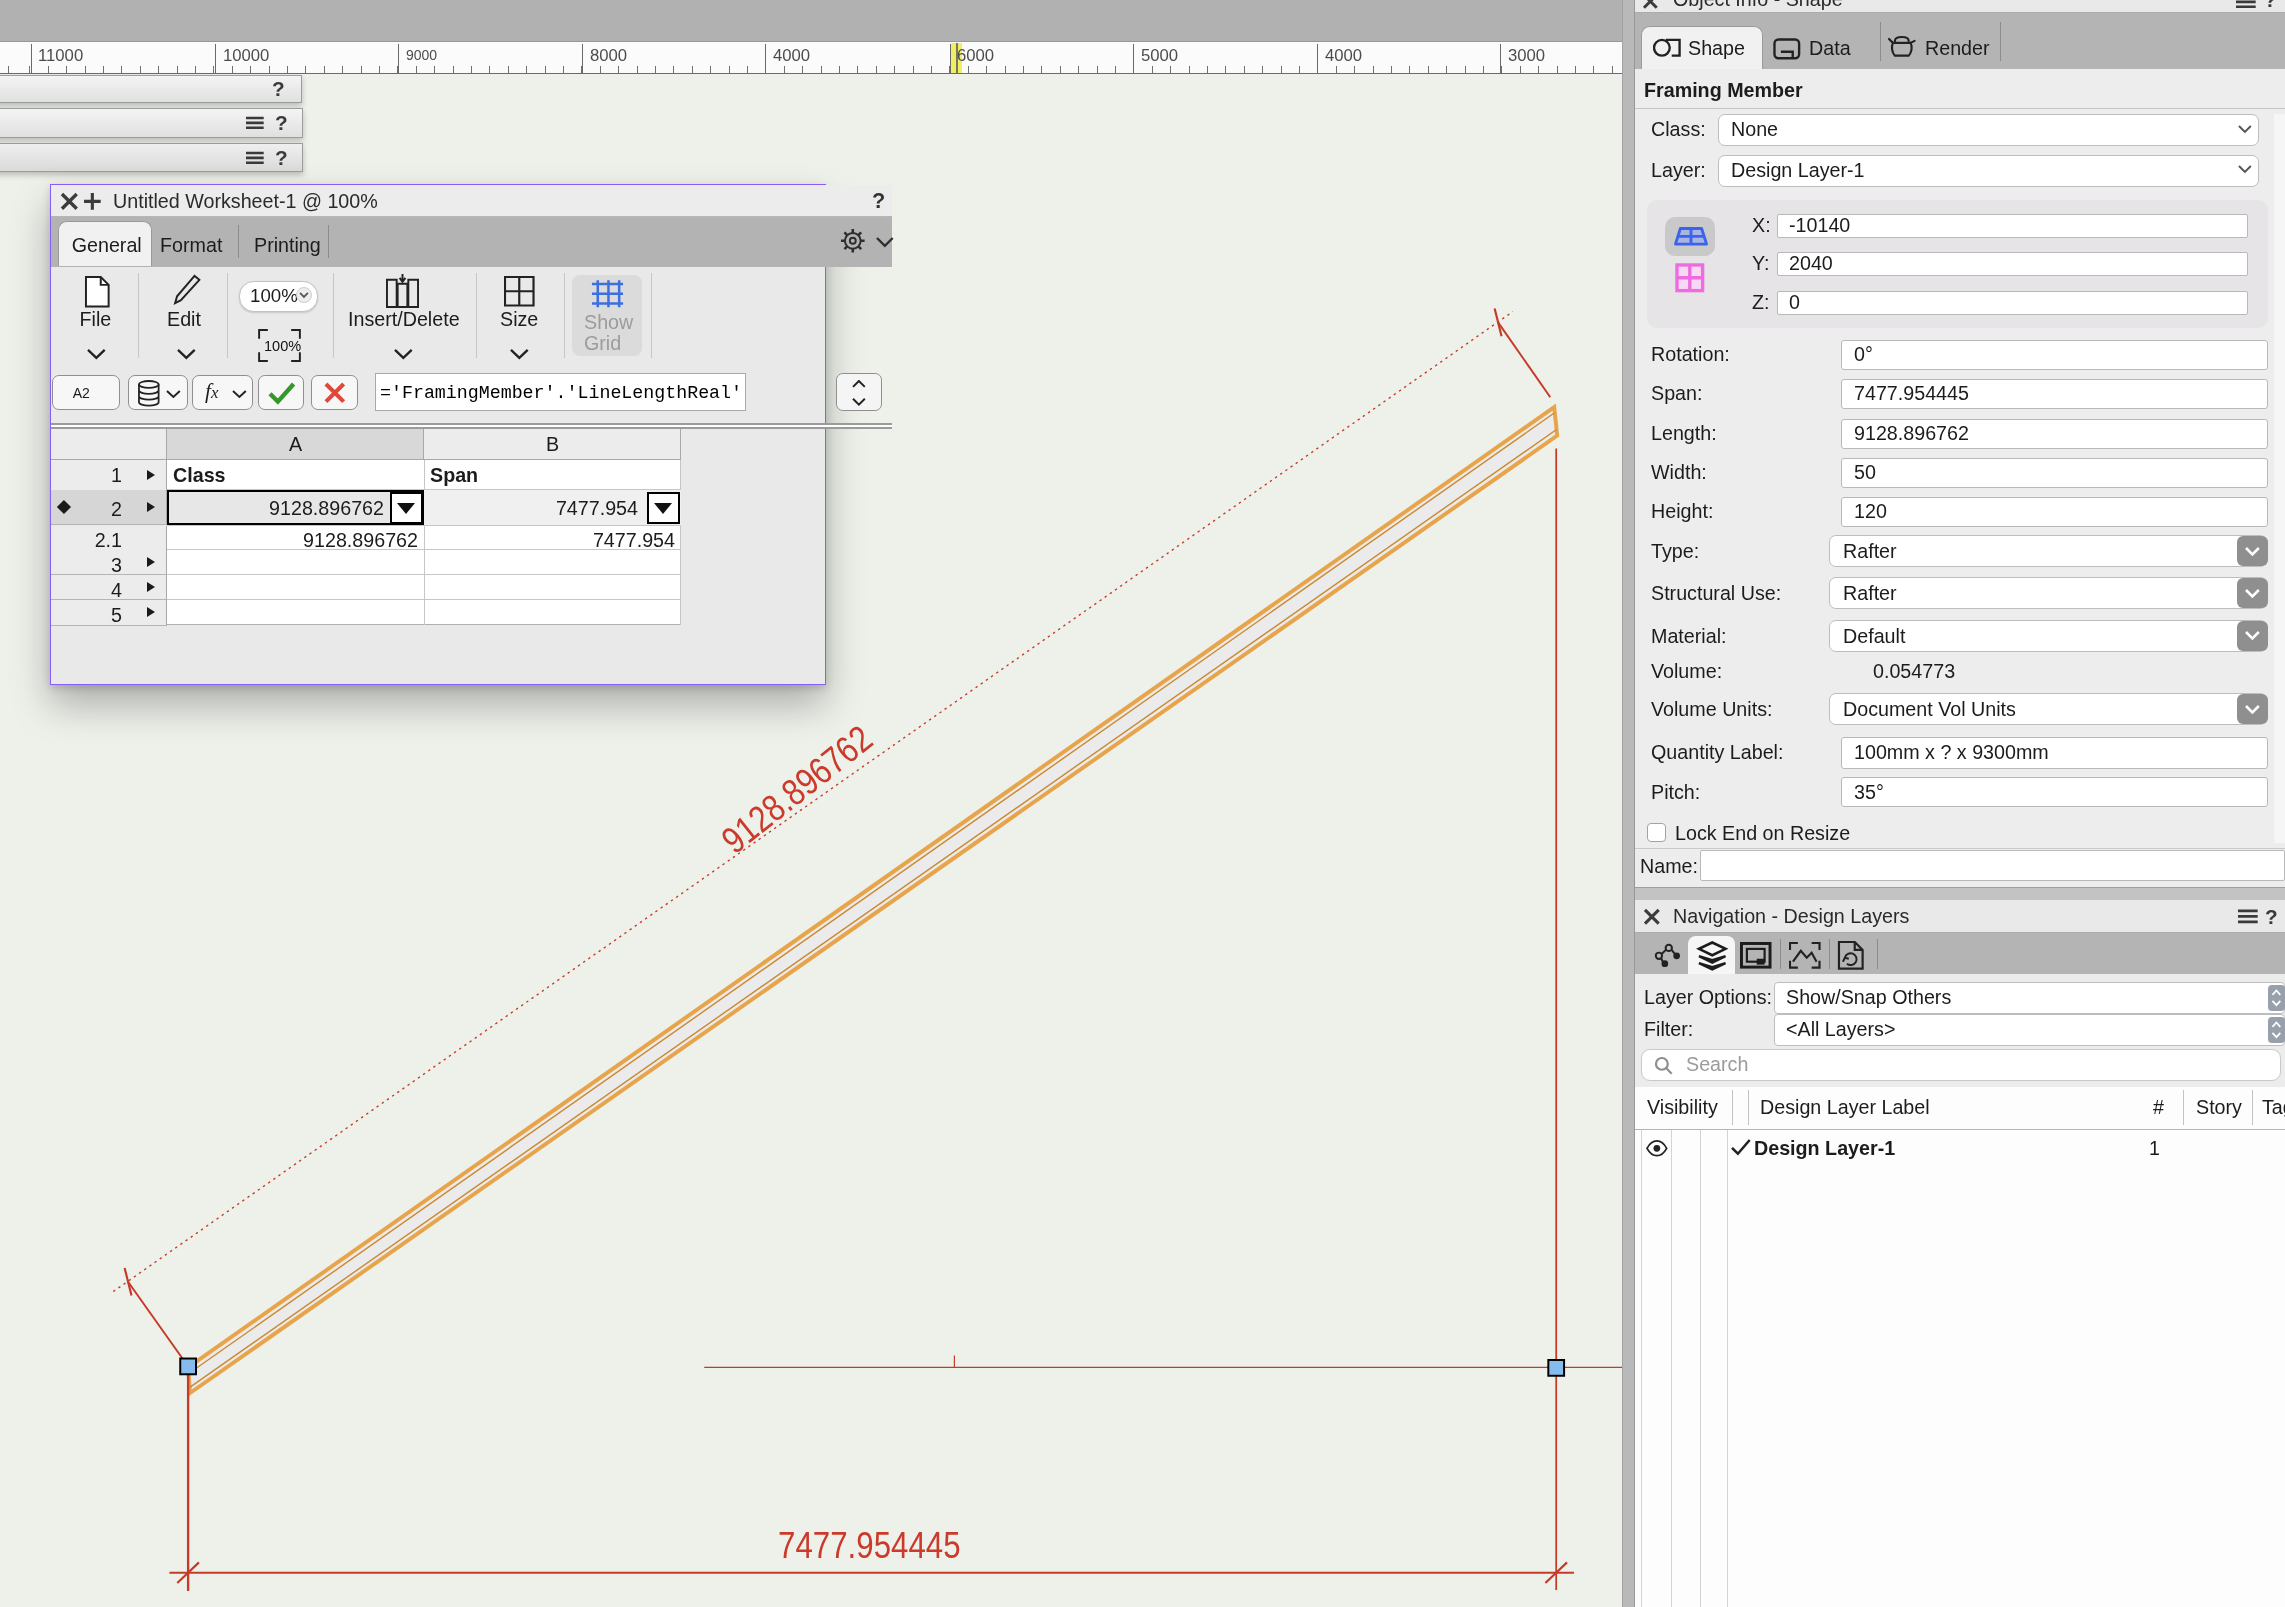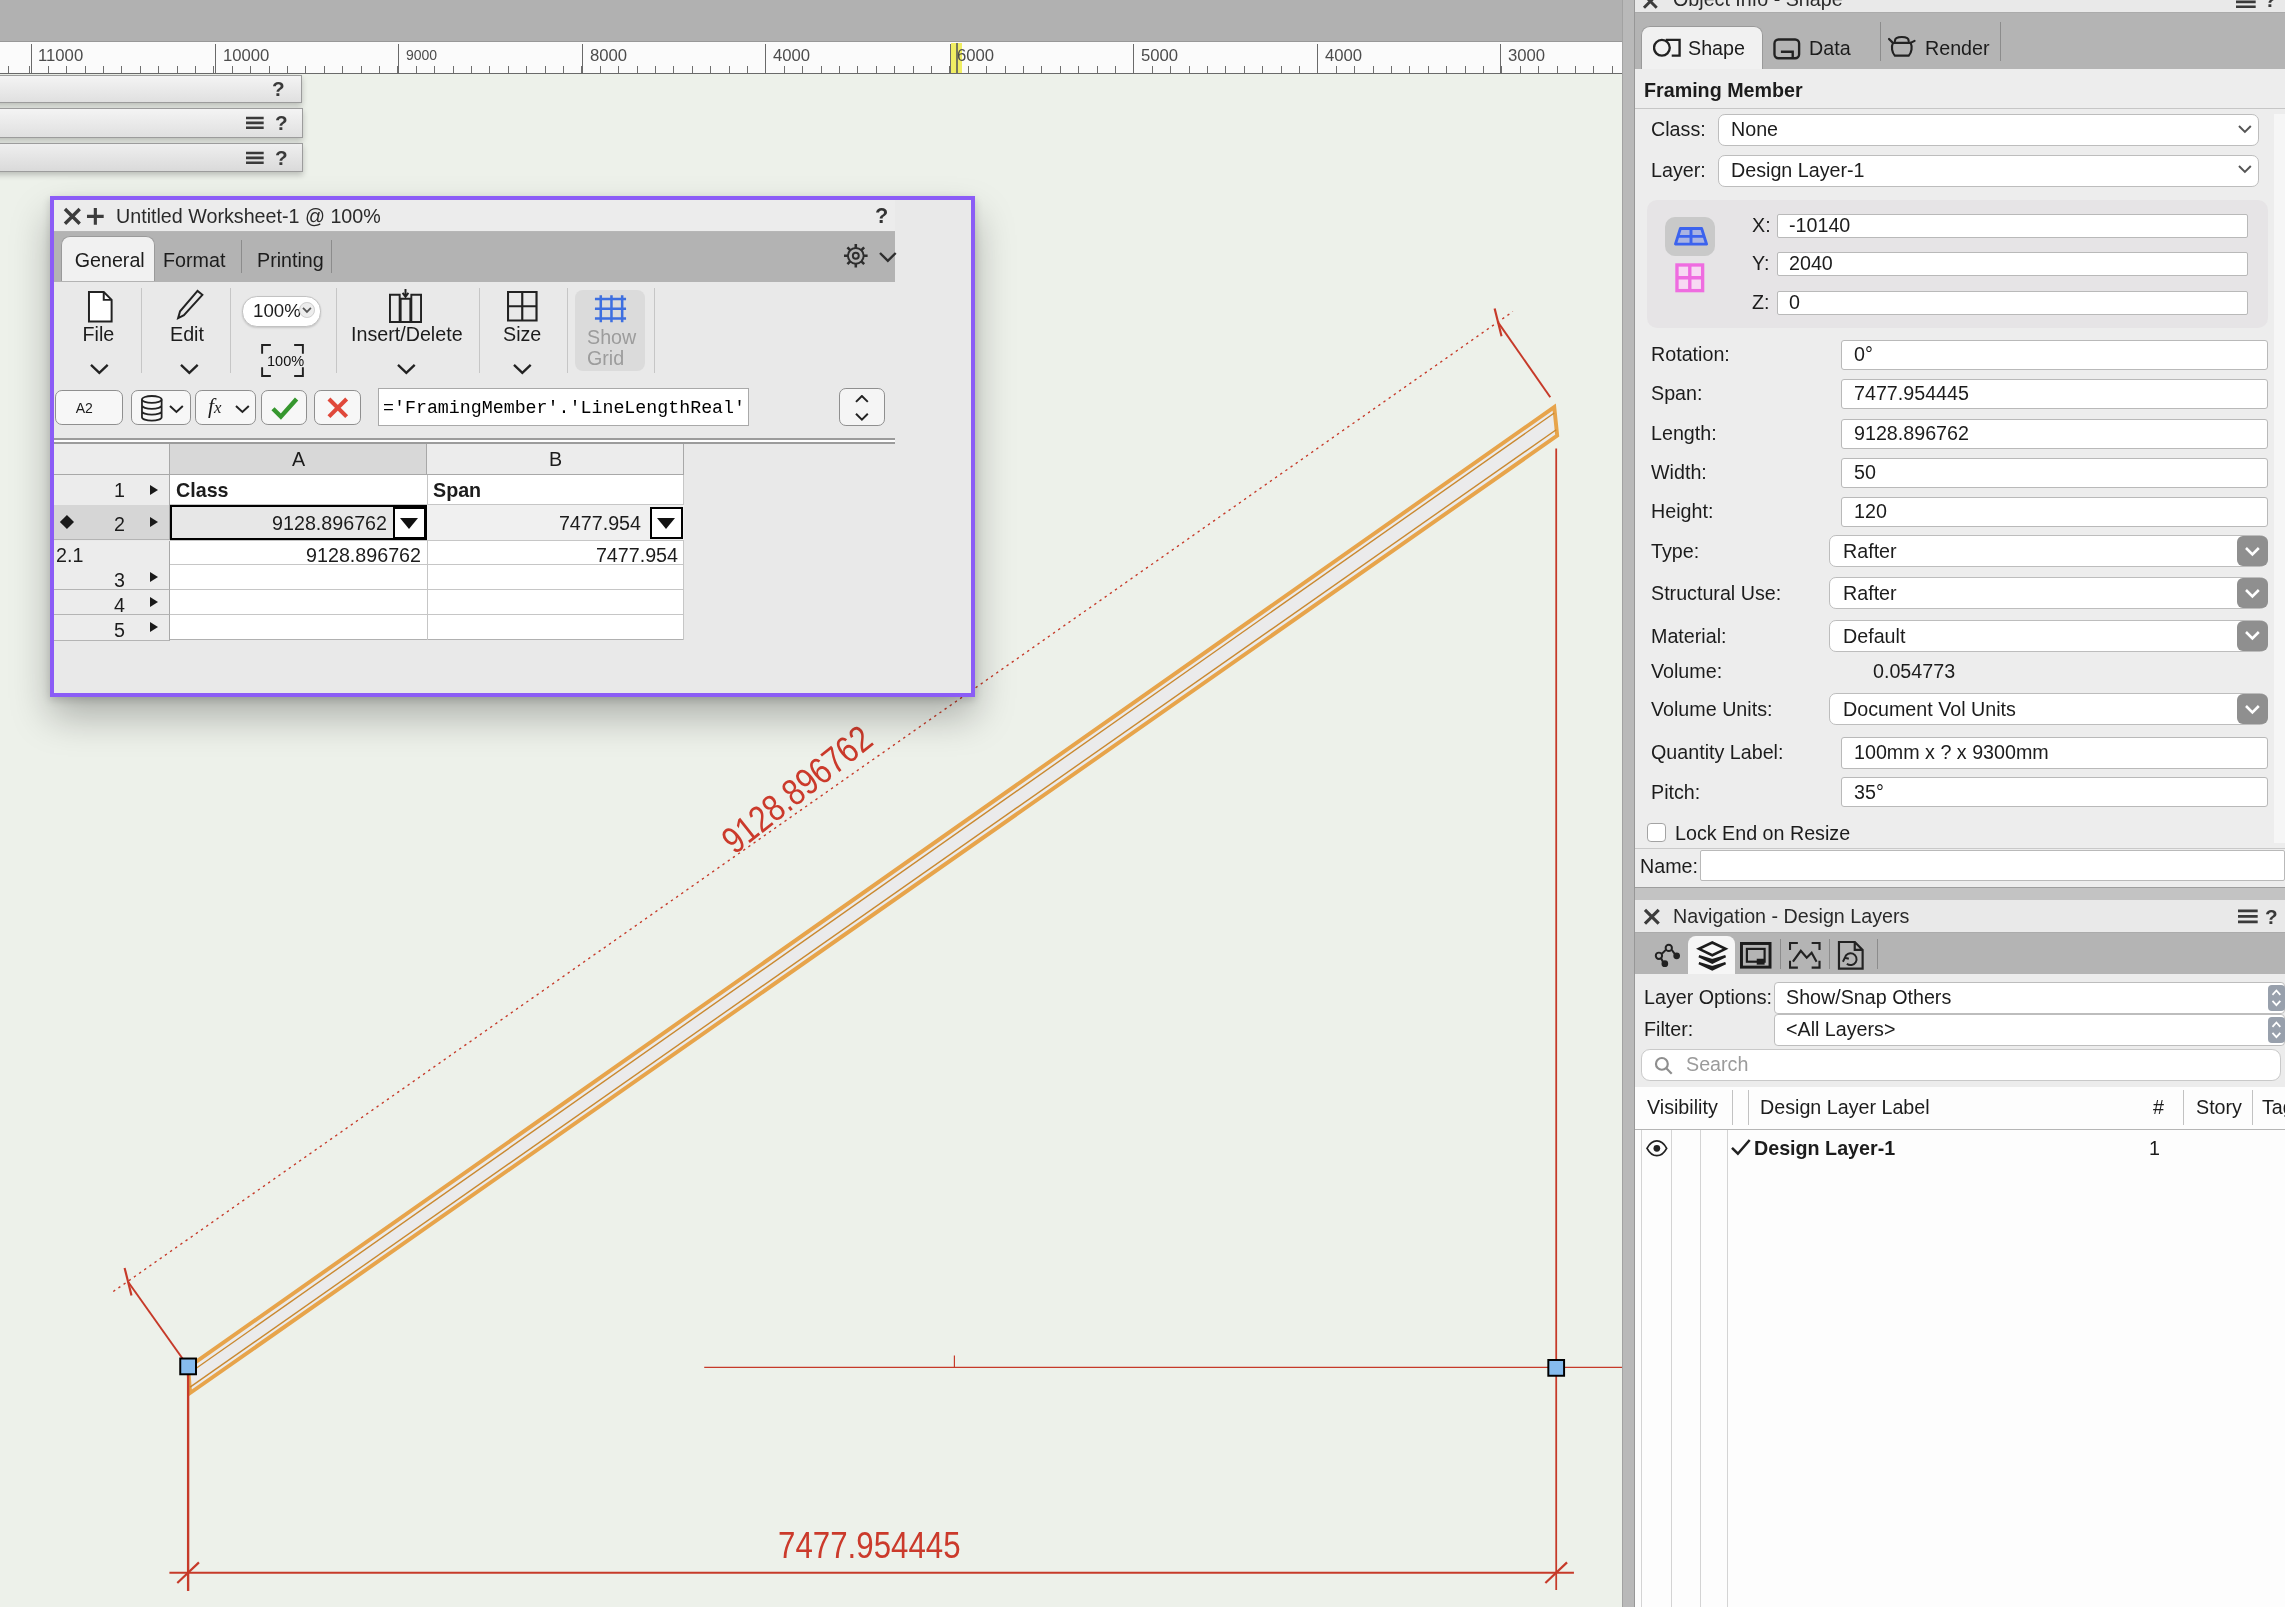--- a/index.html
+++ b/index.html
@@ -71,21 +71,21 @@
 <svg class="a" style="left:246px;top:116px" width="17.7" height="13.8" viewBox="0 0 18 14">
     <path d="M0 2h18M0 7h18M0 12h18" stroke="#3a3a3a" stroke-width="2.6"></path>
   </svg>
 <div class="t b" style="left:275px;top:113px;font-size:20.7px;color:#3a3a3a">?</div>
 <div class="a" style="left:-9.9px;top:143px;width:313px;height:28.6px;background:linear-gradient(#efefef,#dadada);border:1px solid #9c9c9c;box-shadow:0 3px 5.9px rgba(0,0,0,.22)"></div>
 <svg class="a" style="left:246px;top:151px" width="17.7" height="13.8" viewBox="0 0 18 14">
     <path d="M0 2h18M0 7h18M0 12h18" stroke="#3a3a3a" stroke-width="2.6"></path>
   </svg>
 <div class="t b" style="left:275px;top:148px;font-size:20.7px;color:#3a3a3a">?</div>
 
-<div class="a" id="ws" style="left:50px;top:196px;width:925px;height:501px;border:4px solid #8b5cf6;background:#e9e9e9;box-shadow:0 19.7px 37px rgba(0,0,0,.28),0 3px 7.9px rgba(0,0,0,.16)">
+<div class="a" id="ws" style="left:50px;top:184px;width:776px;height:501px;border:1px solid #8b5cf6;background:#e9e9e9;box-shadow:0 19.7px 37px rgba(0,0,0,.28),0 3px 7.9px rgba(0,0,0,.16)">
 <div class="a" style="left:0;top:0;width:841px;height:31.5px;background:#ececec;border-bottom:1px solid #b6b6b6"></div>
 <svg class="a" style="left:8.9px;top:6.9px" width="18.7" height="18.7" viewBox="0 0 19 19">
       <path d="M2 2 L17 17 M17 2 L2 17" stroke="#3c3c3c" stroke-width="3.4"></path>
     </svg>
 <svg class="a" style="left:31.5px;top:6.9px" width="18.7" height="18.7" viewBox="0 0 19 19">
       <path d="M9.5 1 V18 M1 9.5 H18" stroke="#3c3c3c" stroke-width="3.2"></path>
     </svg>
 <div class="t" style="left:62px;top:6.9px;color:#2a2a2a">Untitled Worksheet-1 @ 100%</div>
 <div class="t b" style="left:821px;top:5.9px;font-size:21.7px;color:#333">?</div>
 <div class="a" style="left:0;top:31.5px;width:841px;height:50px;background:#b3b3b3"></div>
@@ -206,21 +206,21 @@
 <div class="a" style="left:116px;top:389px;width:514px;height:1px;background:#c6c6c6"></div>
 <div class="a" style="left:116px;top:414px;width:514px;height:1px;background:#c6c6c6"></div>
 <div class="a" style="left:0;top:275px;width:116px;height:30.5px;background:#ececec;border-right:1px solid #a8a8a8;border-bottom:1px solid #b4b4b4"></div>
 <div class="a" style="left:0;top:305px;width:116px;height:35px;background:#d6d6d6;border-right:1px solid #a8a8a8;border-bottom:1px solid #b4b4b4"></div>
 <div class="a" style="left:0;top:341px;width:116px;height:24.6px;background:#ececec;border-right:1px solid #a8a8a8;border-bottom:1px solid #b4b4b4"></div>
 <div class="a" style="left:0;top:365px;width:116px;height:24.6px;background:#ececec;border-right:1px solid #a8a8a8;border-bottom:1px solid #b4b4b4"></div>
 <div class="a" style="left:0;top:390px;width:116px;height:24.6px;background:#ececec;border-right:1px solid #a8a8a8;border-bottom:1px solid #b4b4b4"></div>
 <div class="a" style="left:0;top:415px;width:116px;height:25.6px;background:#ececec;border-right:1px solid #a8a8a8;border-bottom:1px solid #b4b4b4"></div>
 <div class="t" style="left:2px;top:281px;width:69px;text-align:right">1</div>
 <div class="t" style="left:2px;top:315px;width:69px;text-align:right">2</div>
-<div class="t" style="left:2px;top:346px;width:69px;text-align:left">2.1</div>
+<div class="t" style="left:2px;top:346px;width:69px;text-align:right">2.1</div>
 <div class="t" style="left:2px;top:371px;width:69px;text-align:right">3</div>
 <div class="t" style="left:2px;top:396px;width:69px;text-align:right">4</div>
 <div class="t" style="left:2px;top:421px;width:69px;text-align:right">5</div>
 <div class="tri" style="left:96px;top:285px"></div>
 <div class="tri" style="left:96px;top:317px"></div>
 <div class="tri" style="left:96px;top:372px"></div>
 <div class="tri" style="left:96px;top:397px"></div>
 <div class="tri" style="left:96px;top:422px"></div>
 <div class="a" style="left:7.9px;top:317px;width:9.9px;height:9.9px;background:#1a1a1a;transform:rotate(45deg)"></div>
 <div class="t b" style="left:122px;top:281px">Class</div>

